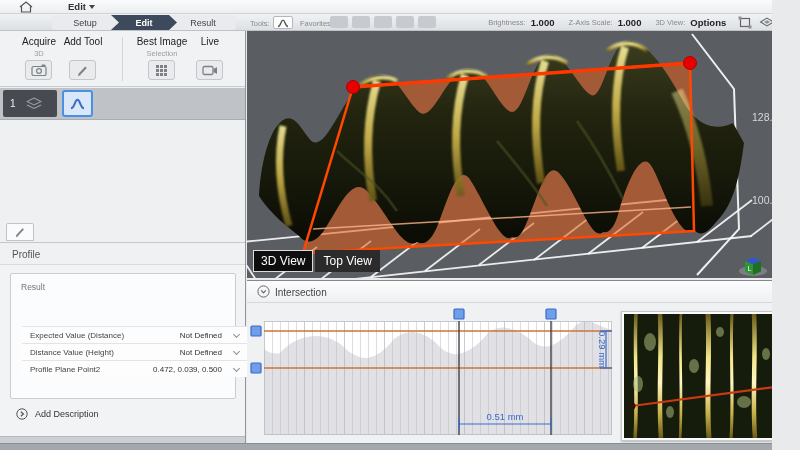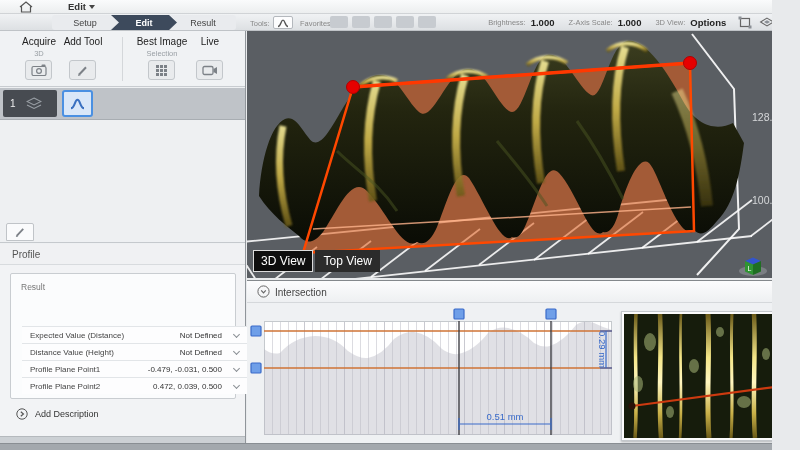--- a/index.html
+++ b/index.html
@@ -257,25 +257,20 @@
         <div id="result-label">Result</div>
         <div id="prow-list">
           <div class="prow">
             <span class="pl">Expected Value (Distance)</span>
             <span class="pv">Not Defined</span>
             <span class="chev"></span>
           </div>
           <div class="prow">
             <span class="pl">Distance Value (Height)</span>
             <span class="pv">Not Defined</span>
-            <span class="chev"></span>
-          </div>
-          <div class="prow">
-            <span class="pl">Profile Plane Point1</span>
-            <span class="pv">-0.479, -0.031, 0.500</span>
             <span class="chev"></span>
           </div>
           <div class="prow">
             <span class="pl">Profile Plane Point2</span>
             <span class="pv">0.472, 0.039, 0.500</span>
             <span class="chev"></span>
           </div>
         </div>
       </div>
       <div id="add-desc">

